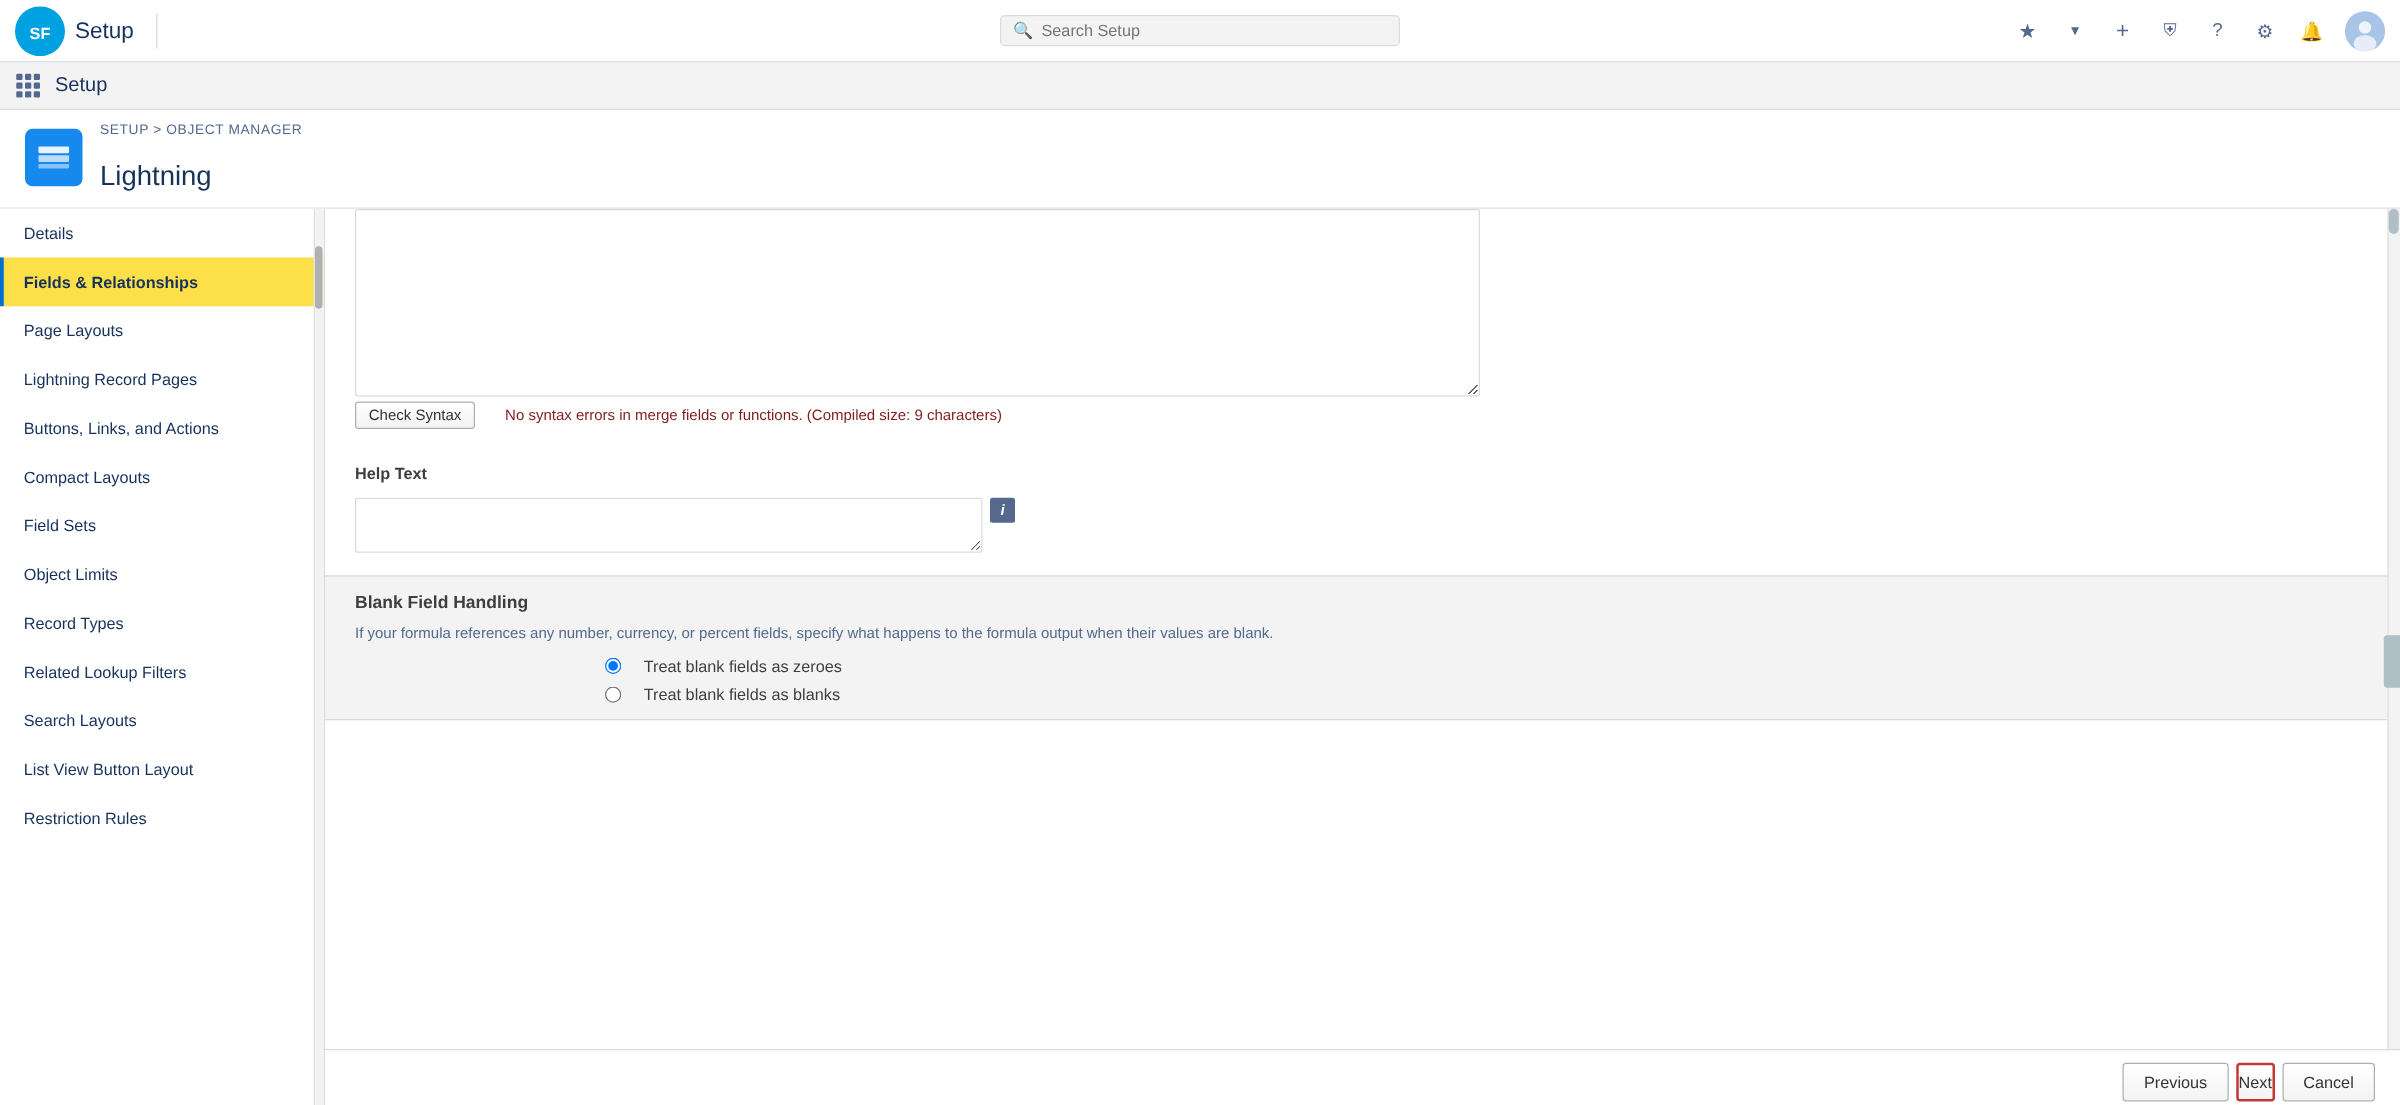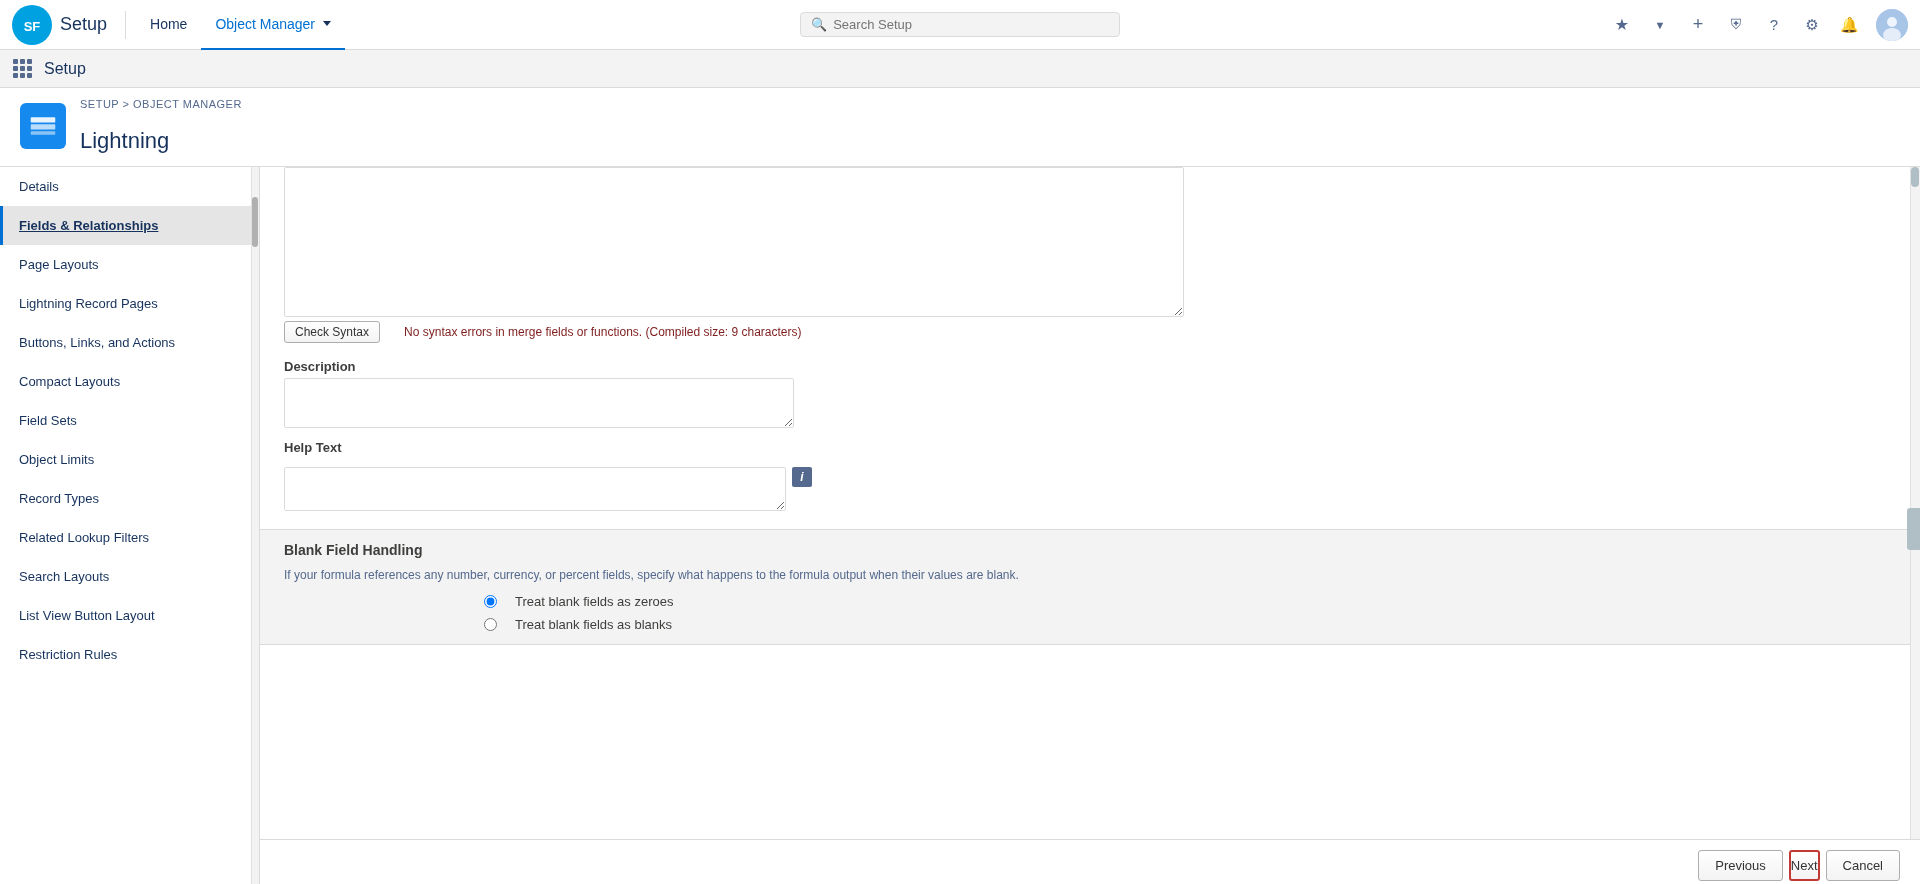--- a/index.html
+++ b/index.html
@@ -184,22 +184,21 @@
       font-size: 13px;
       color: #16325c;
       cursor: pointer;
       border-left: 3px solid transparent;
       display: flex;
       align-items: center;
     }
     .sidebar-item.active {
       border-left: 3px solid #0070d2;
       font-weight: 700;
-      background: #e5e5e5;
-      text-decoration: underline;
+      background: #fde047;
     }
 
     
     .content-area {
       flex: 1;
       overflow-y: auto;
       background: #fff;
       margin: 0;
       position: relative;
     }
@@ -398,27 +397,20 @@
 <div class="top-nav">
 
   <svg class="salesforce-logo" viewBox="0 0 40 40" xmlns="http://www.w3.org/2000/svg">
     <circle cx="20" cy="20" r="20" fill="#00a1e0"></circle>
     <text x="20" y="26" text-anchor="middle" fill="white" font-size="13" font-weight="bold">SF</text>
   </svg>
 
   <span class="app-name">Setup</span>
   <div class="nav-divider"></div>
 
-  <div class="nav-links">
-    <a class="nav-link">Home</a>
-    <a class="nav-link active object-manager-btn">
-      <span>Object Manager</span>
-      <span class="chevron-down"></span>
-    </a>
-  </div>
 
   <div class="search-bar-container">
     <div class="search-bar">
       <span style="color:#54698d; font-size:13px;">🔍</span>
       <input type="text" placeholder="Search Setup" style="">
     </div>
   </div>
 
   <div class="top-right-icons">
     <div class="icon-btn">★</div>
@@ -525,24 +517,20 @@
 
     <div style="padding: 0 24px 0 24px; padding-top:0;">
       <textarea class="formula-textarea" style=""></textarea>
     </div>
 
     <div class="check-syntax-row" style="padding-left:24px;">
       <button class="check-syntax-btn">Check Syntax</button>
       <span class="syntax-ok">No syntax errors in merge fields or functions. (Compiled size: 9 characters)</span>
     </div>
 
-    <div style="padding: 0 24px;">
-      <div class="field-label">Description</div>
-      <textarea class="description-textarea" style=""></textarea>
-    </div>
 
     <div style="padding: 12px 24px 0 24px;">
       <div class="field-label">Help Text</div>
       <div class="help-text-row">
         <textarea class="help-text-textarea" style=""></textarea>
         <div class="info-icon">i</div>
       </div>
     </div>
 
     <div class="blank-field-section">

